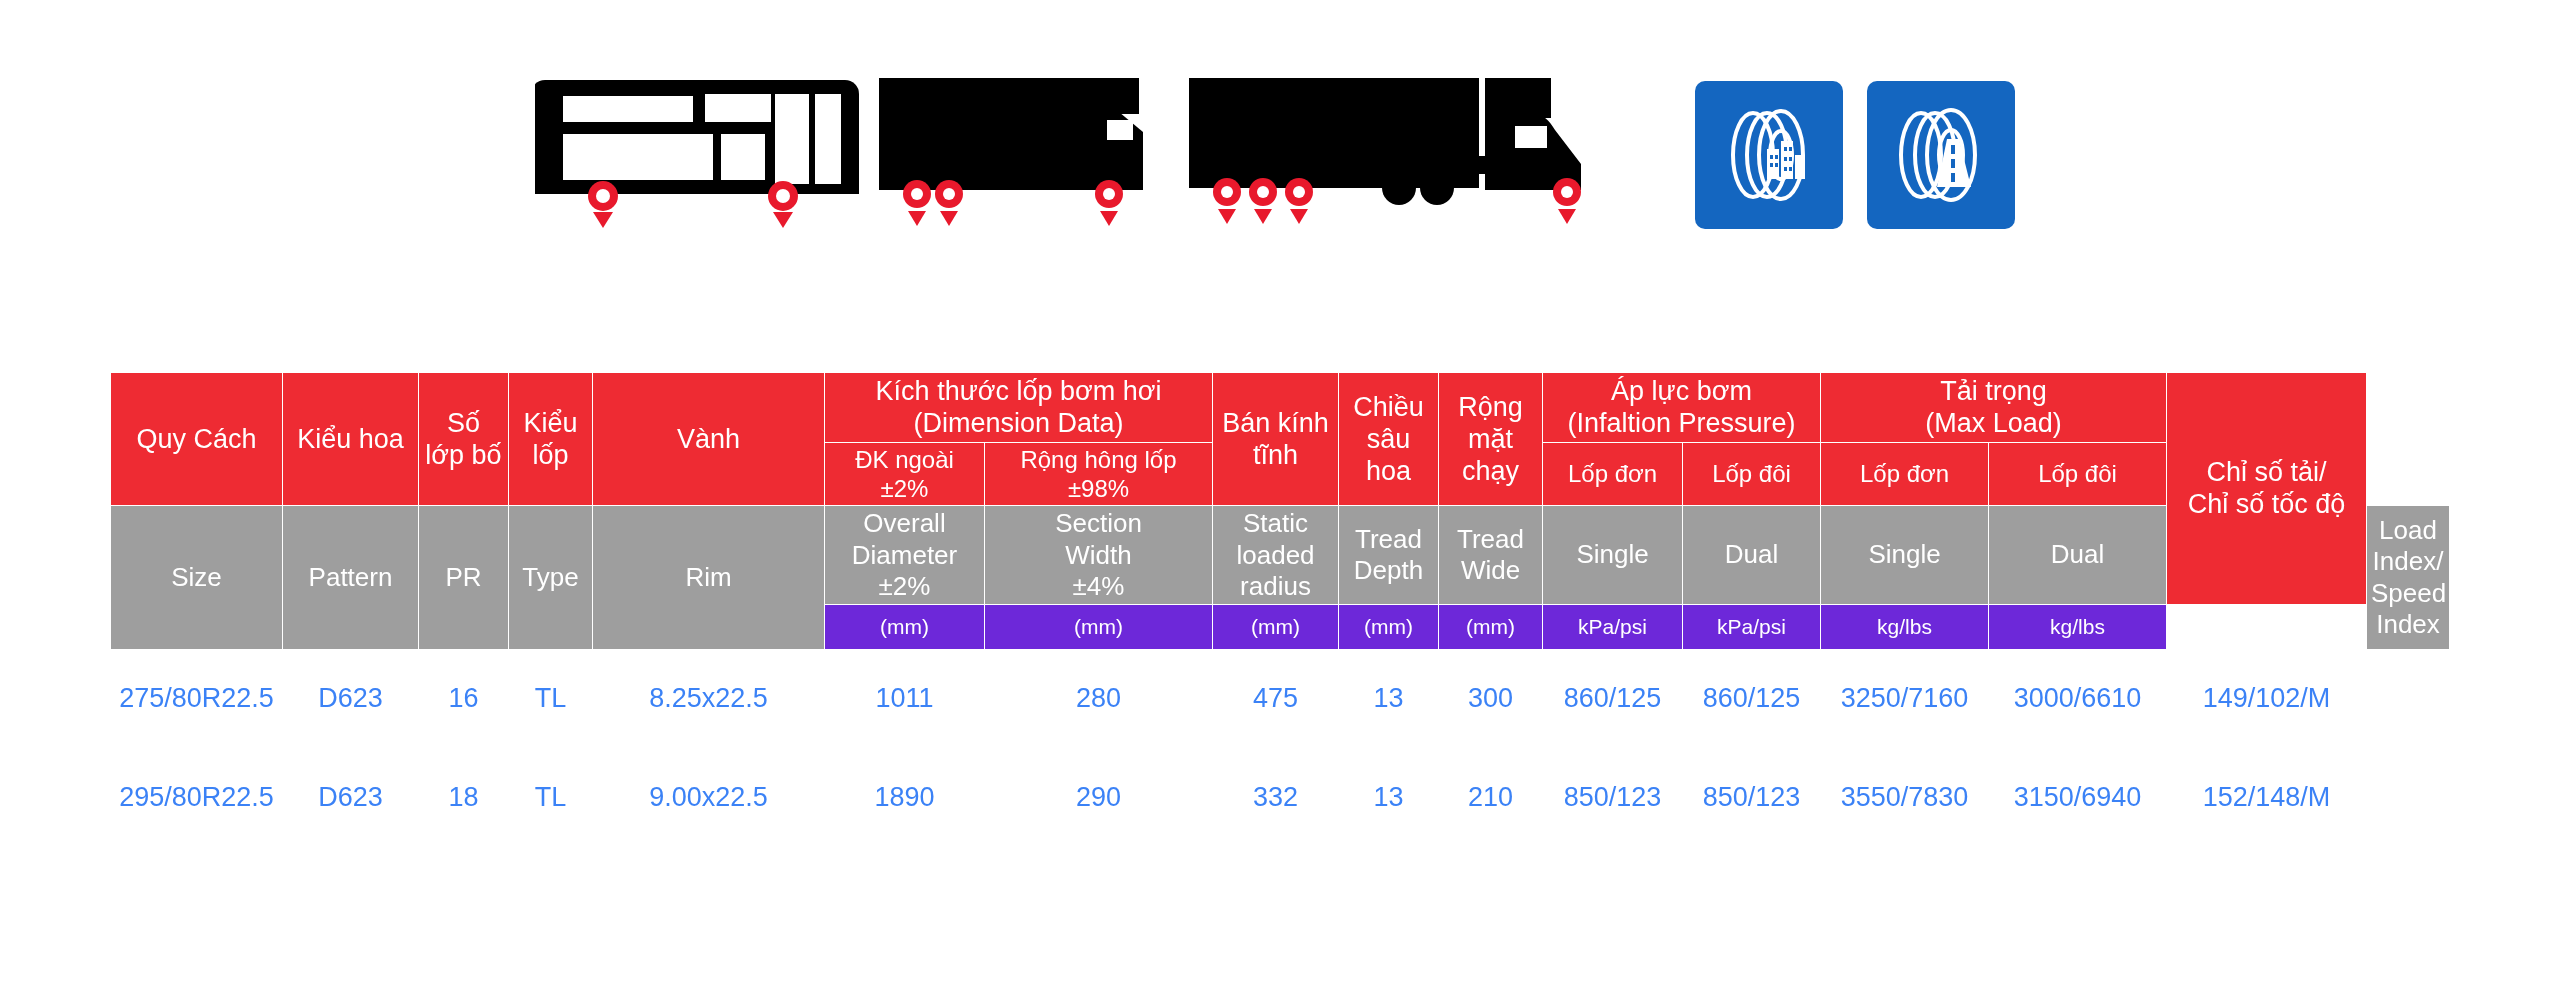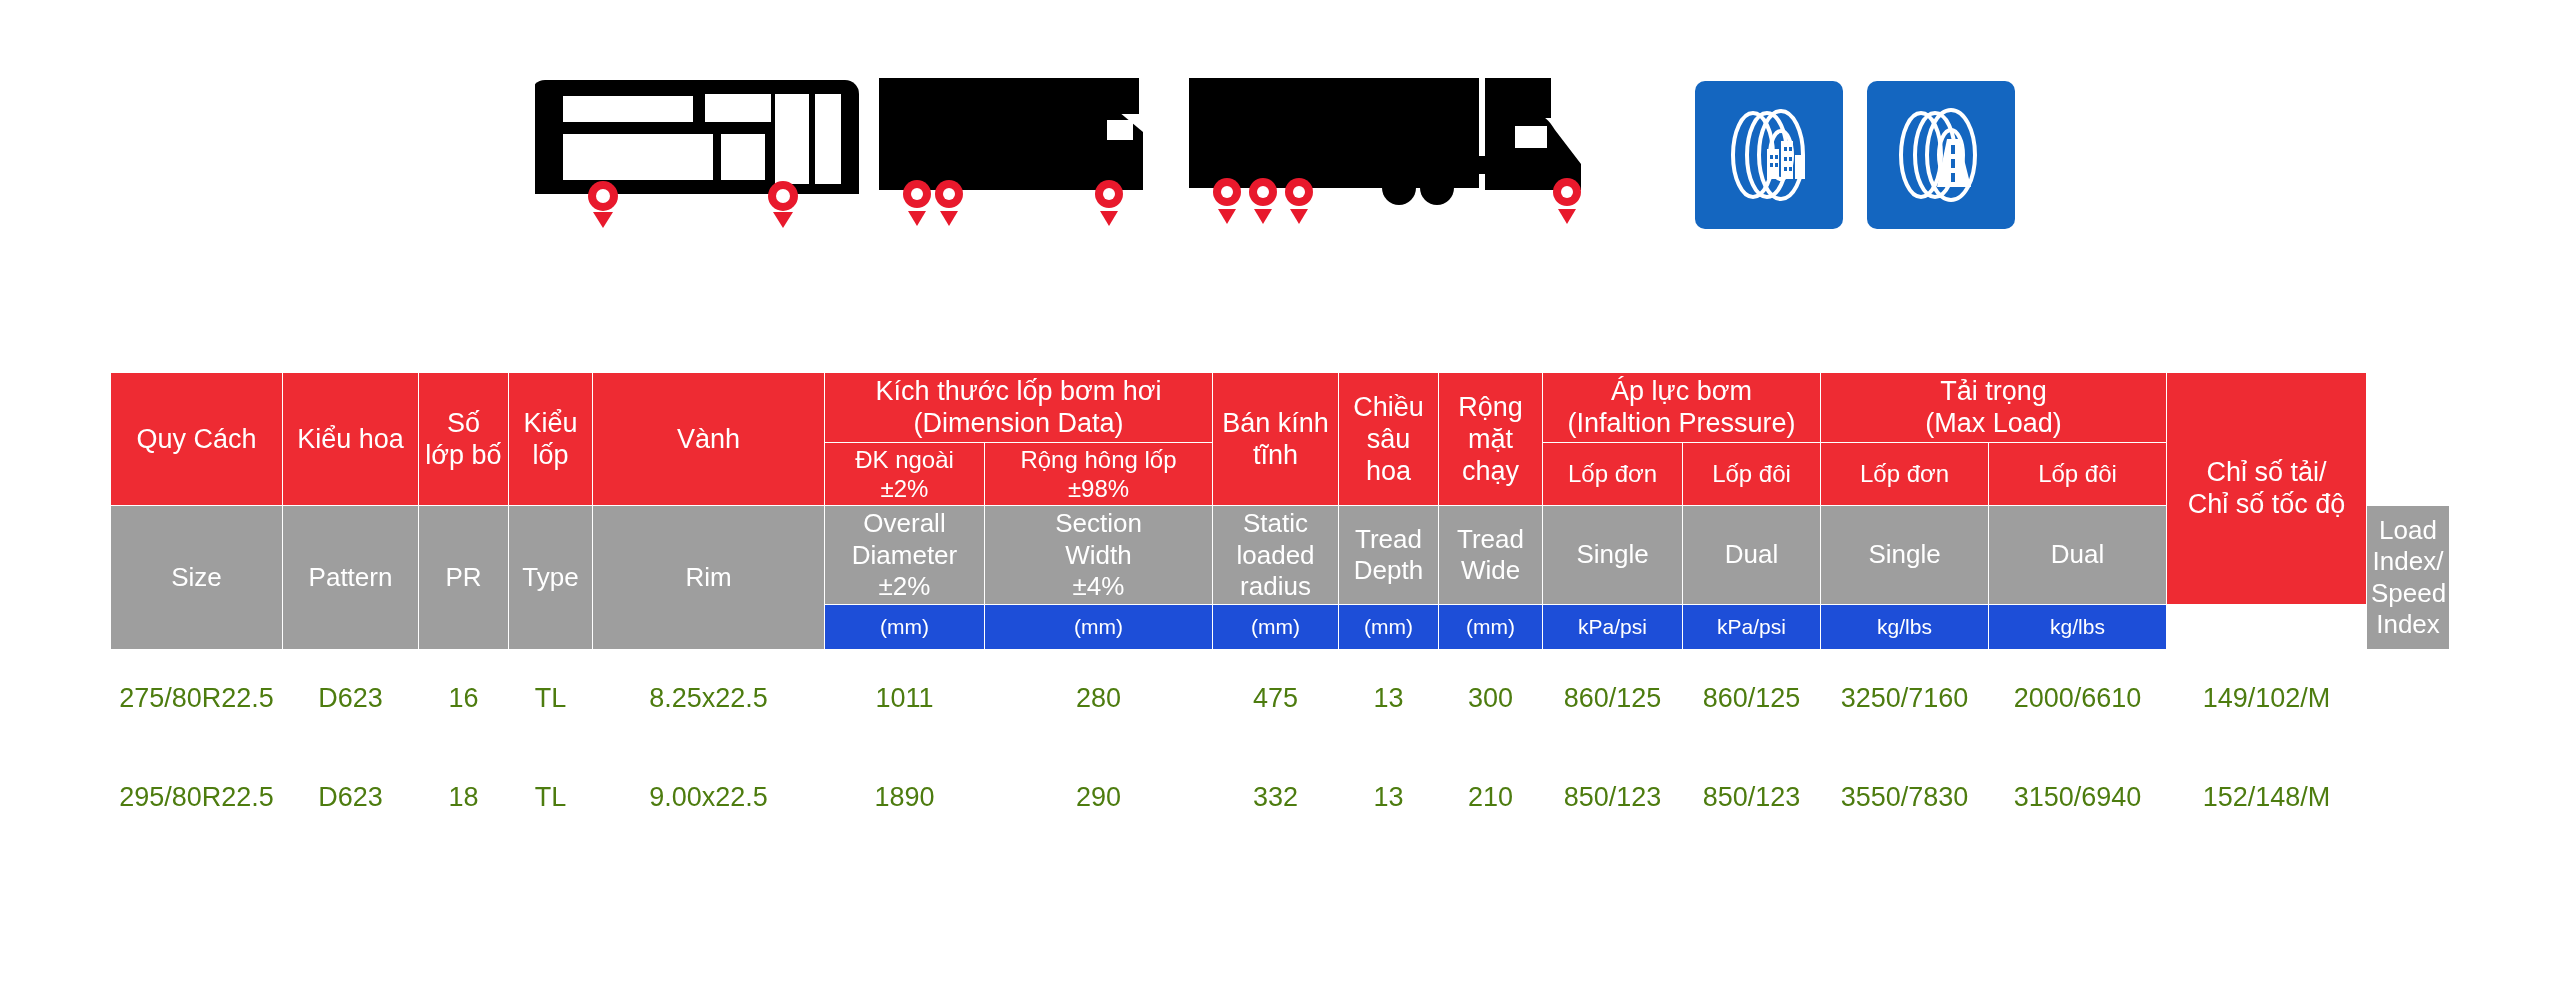--- a/index.html
+++ b/index.html
@@ -86,32 +86,32 @@
   }
   
   .hd-grey {
     background: #9e9e9e;
     color: #ffffff;
     font-size: 26px;
     line-height: 1.22;
   }
   
   .hd-dark {
-    background: #1d4ed8;
+    background: #6d28d9;
     color: #ffffff;
     font-size: 21px;
     font-weight: bold;
     height: 40px;
   }
 
   
   .data td {
     border: 1px solid #d6d6d6;
     background: #ffffff;
-    color: #4d7c0f;
+    color: #3b82f6;
     font-size: 27px;
     height: 94px;
   }
   .twoline { line-height: 1.2; }
 </style>
 </head>
 <body>
 
 <div class="page">
 
@@ -332,21 +332,21 @@
         <td>TL</td>
         <td>8.25x22.5</td>
         <td>1011</td>
         <td>280</td>
         <td>475</td>
         <td>13</td>
         <td>300</td>
         <td>860/125</td>
         <td>860/125</td>
         <td>3250/7160</td>
-        <td>2000/6610</td>
+        <td>3000/6610</td>
         <td>149/102/M</td>
       </tr>
 
       <tr class="data">
         <td>295/80R22.5</td>
         <td>D623</td>
         <td>18</td>
         <td>TL</td>
         <td>9.00x22.5</td>
         <td>1890</td>

